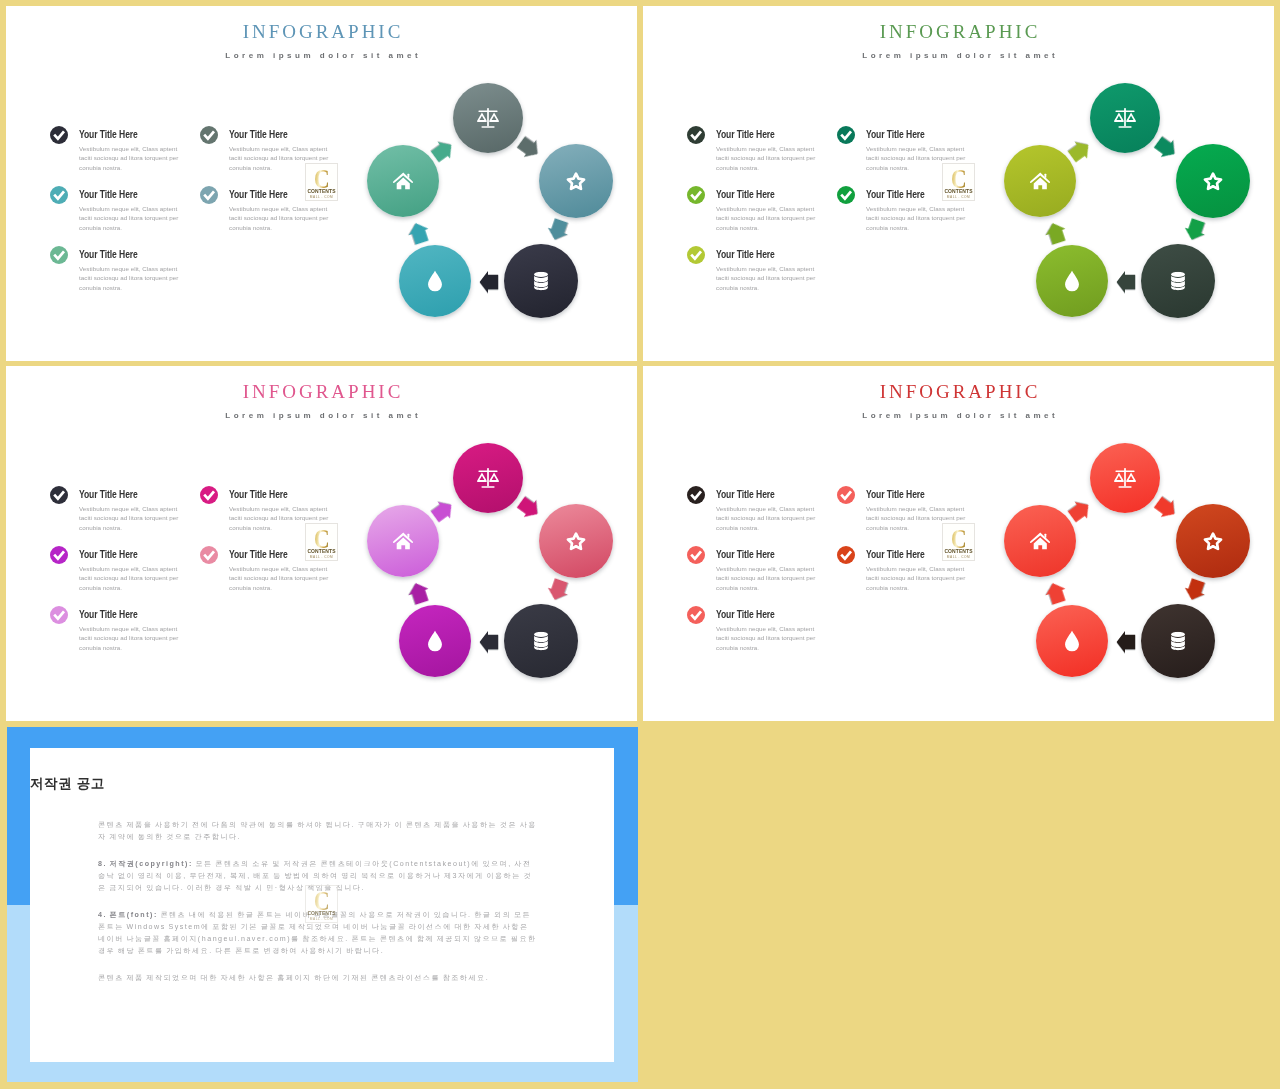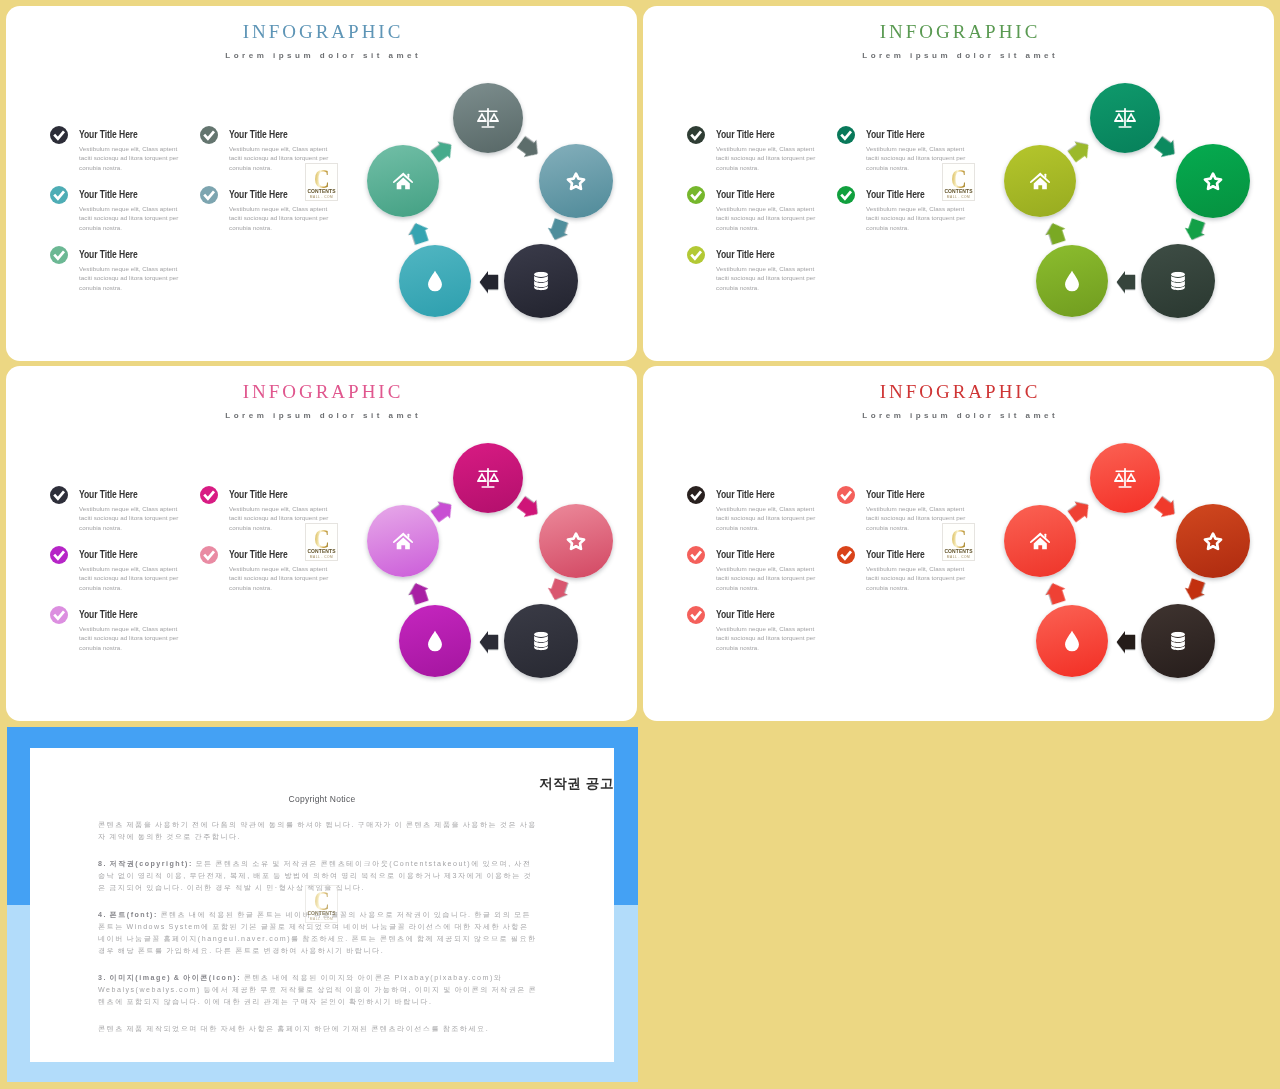--- a/index.html
+++ b/index.html
@@ -9,21 +9,21 @@
     background:#ecd783;
     font-family:"Liberation Sans",sans-serif;
     -webkit-font-smoothing:antialiased;
   }
   .grid{position:relative;width:1280px;height:1089px;}
   .slide{position:absolute;background:#ffffff;overflow:hidden;}
   .s1{left:6px;top:6px;}
   .s2{left:643px;top:6px;}
   .s3{left:6px;top:366px;}
   .s4{left:643px;top:366px;}
-  .slide.deck{width:631px;height:355px;border-radius:14px;}
+  .slide.deck{width:631px;height:355px;}
 
   
   .title{
     position:absolute;left:0;right:0;top:16px;text-align:center;
     font-family:"Liberation Serif",serif;
     font-size:19px;line-height:20px;letter-spacing:3px;font-weight:400;
     text-indent:3px;
   }
   .subtitle{
     position:absolute;left:0;right:0;top:45px;text-align:center;
@@ -68,21 +68,21 @@
     font-size:4.6px;font-weight:bold;color:#5f5026;letter-spacing:0.1px;
     transform:scaleX(1.08);}
   .wm .n2{position:absolute;left:0;right:0;top:31px;text-align:center;
     font-size:3.2px;color:#9c8759;letter-spacing:0.5px;}
 
   
   .s5wrap{position:absolute;left:7px;top:727px;width:631px;height:355px;}
   .s5top{position:absolute;left:0;top:0;width:631px;height:178px;background:#44a1f4;}
   .s5bot{position:absolute;left:0;top:178px;width:631px;height:177px;background:#b2dcfa;}
   .s5paper{position:absolute;left:23px;top:21px;width:584px;height:314px;background:#fff;}
-  .cp-h1{position:absolute;left:0;right:0;top:28px;text-align:right;
+  .cp-h1{position:absolute;left:0;right:0;top:28px;text-align:left;
     font-size:13.5px;line-height:15px;font-weight:bold;color:#2f2f2f;letter-spacing:0.6px;}
   .cp-h2{position:absolute;left:0;right:0;top:46px;text-align:center;
     font-size:8.5px;line-height:10px;color:#55565a;letter-spacing:0.25px;}
   .cp-body{position:absolute;left:68px;top:71px;width:452px;
     font-size:7.1px;line-height:12px;color:#a4a4a6;letter-spacing:1.5px;
     word-spacing:-0.8px;}
   .cp-body p{margin:0 12px 15px 0;}
   .cp-body b{color:#85858a;}
 </style>
 </head>
@@ -532,26 +532,24 @@
         <div class="n1">CONTENTS</div>
         <div class="n2">MALL . COM</div>
       </div>
     </div>
 
   <div class="s5wrap">
     <div class="s5top"></div>
     <div class="s5bot"></div>
     <div class="s5paper">
       <div class="cp-h1">저작권 공고</div>
-      <div class="cp-h2">Copyright Notice</div>
       <div class="cp-body">
           <p>콘텐츠 제품을 사용하기 전에 다음의 약관에 동의를 하셔야 됩니다. 구매자가 이 콘텐츠 제품을 사용하는 것은 사용자 계약에 동의한 것으로 간주합니다.</p>
           <p><b>8. 저작권(copyright):</b> 모든 콘텐츠의 소유 및 저작권은 콘텐츠테이크아웃(Contentstakeout)에 있으며, 사전 승낙 없이 영리적 이용, 무단전재, 복제, 배포 등 방법에 의하여 영리 목적으로 이용하거나 제3자에게 이용하는 것은 금지되어 있습니다. 이러한 경우 적발 시 민·형사상 책임을 집니다.</p>
           <p><b>4. 폰트(font):</b> 콘텐츠 내에 적용된 한글 폰트는 네이버 나눔글꼴의 사용으로 저작권이 있습니다. 한글 외의 모든 폰트는 Windows System에 포함된 기본 글꼴로 제작되었으며 네이버 나눔글꼴 라이선스에 대한 자세한 사항은 네이버 나눔글꼴 홈페이지(hangeul.naver.com)를 참조하세요. 폰트는 콘텐츠에 함께 제공되지 않으므로 필요한 경우 해당 폰트를 가입하세요. 다른 폰트로 변경하여 사용하시기 바랍니다.</p>
-          <p><b>3. 이미지(image) &amp; 아이콘(icon):</b> 콘텐츠 내에 적용된 이미지와 아이콘은 Pixabay(pixabay.com)와 Webalys(webalys.com) 등에서 제공한 무료 저작물로 상업적 이용이 가능하며, 이미지 및 아이콘의 저작권은 콘텐츠에 포함되지 않습니다. 이에 대한 권리 관계는 구매자 본인이 확인하시기 바랍니다.</p>
           <p>콘텐츠 제품 제작되었으며 대한 자세한 사항은 홈페이지 하단에 기재된 콘텐츠라이선스를 참조하세요.</p>
         </div>
     <div class="wm" style="left: 275px; top: 137px; opacity: 0.72; background: transparent;">
           <div class="c">C</div>
           <div class="n1">CONTENTS</div>
           <div class="n2">MALL . COM</div>
         </div>
       </div>
   </div>
 </div>

